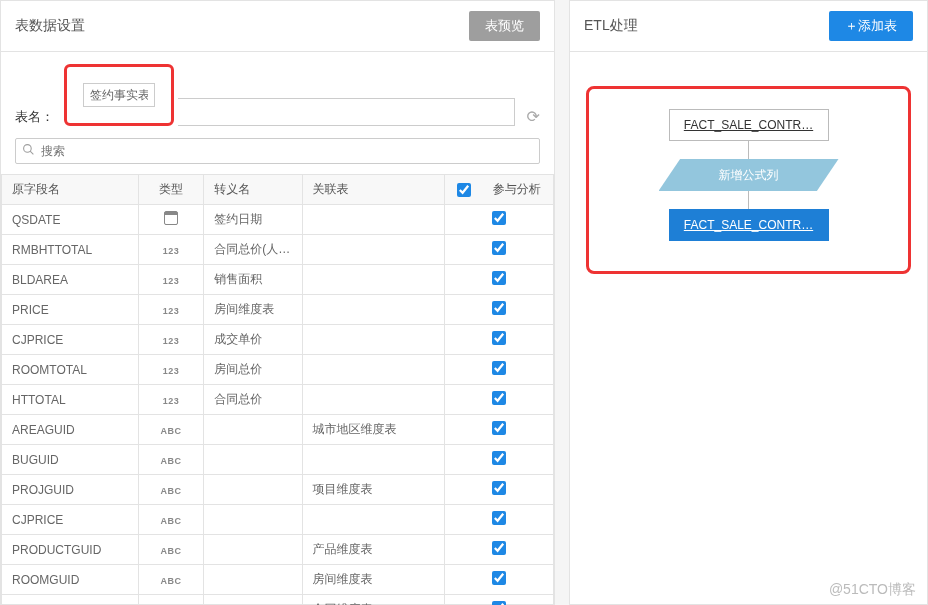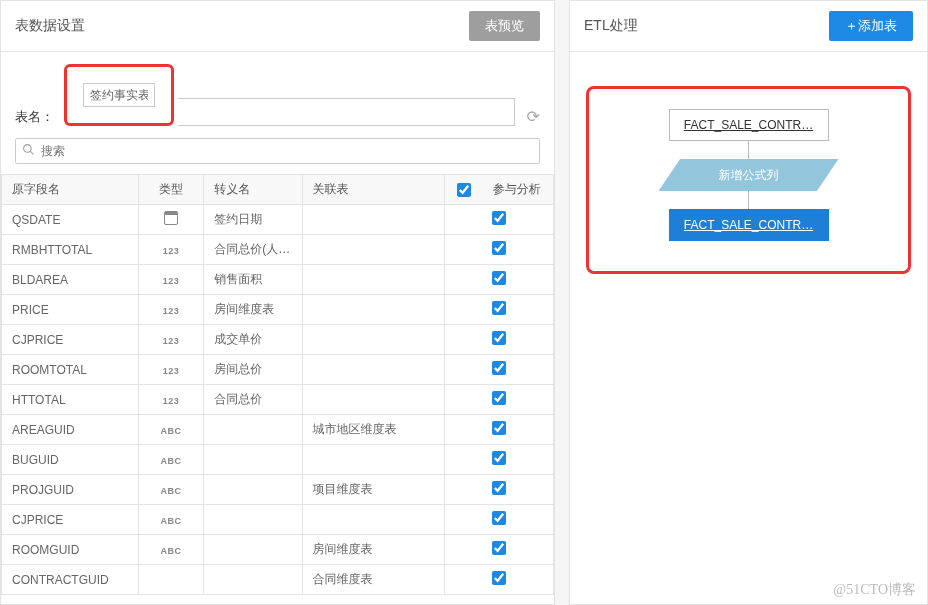--- a/index.html
+++ b/index.html
@@ -183,21 +183,20 @@
       background: #1e7fd6;
       border: 1px solid #1e7fd6;
       color: #fff;
     }
     .watermark {
       position: fixed;
       right: 12px;
       bottom: 6px;
       color: #bbb;
       font-size: 14px;
-      font-family: Liberation Serif, serif;
     }
   </style>
 </head>
 <body>
 
 <div class="panel left-panel">
   <div class="panel-header">
     <span class="panel-title">表数据设置</span>
     <button class="btn btn-gray">表预览</button>
   </div>
@@ -307,20 +306,27 @@
           <td class="tcenter"><input type="checkbox" class="check" checked="" style=""></td>
         </tr>
         <tr>
           <td>CJPRICE</td>
           <td class="tcenter"><span class="type-badge">ABC</span></td>
           <td></td>
           <td></td>
           <td class="tcenter"><input type="checkbox" class="check" checked="" style=""></td>
         </tr>
         <tr>
+          <td>PRODUCTGUID</td>
+          <td class="tcenter"><span class="type-badge">ABC</span></td>
+          <td></td>
+          <td>产品维度表</td>
+          <td class="tcenter"><input type="checkbox" class="check" checked="" style=""></td>
+        </tr>
+        <tr>
           <td>ROOMGUID</td>
           <td class="tcenter"><span class="type-badge">ABC</span></td>
           <td></td>
           <td>房间维度表</td>
           <td class="tcenter"><input type="checkbox" class="check" checked="" style=""></td>
         </tr>
         <tr>
           <td>CONTRACTGUID</td>
           <td class="tcenter"></td>
           <td></td>

